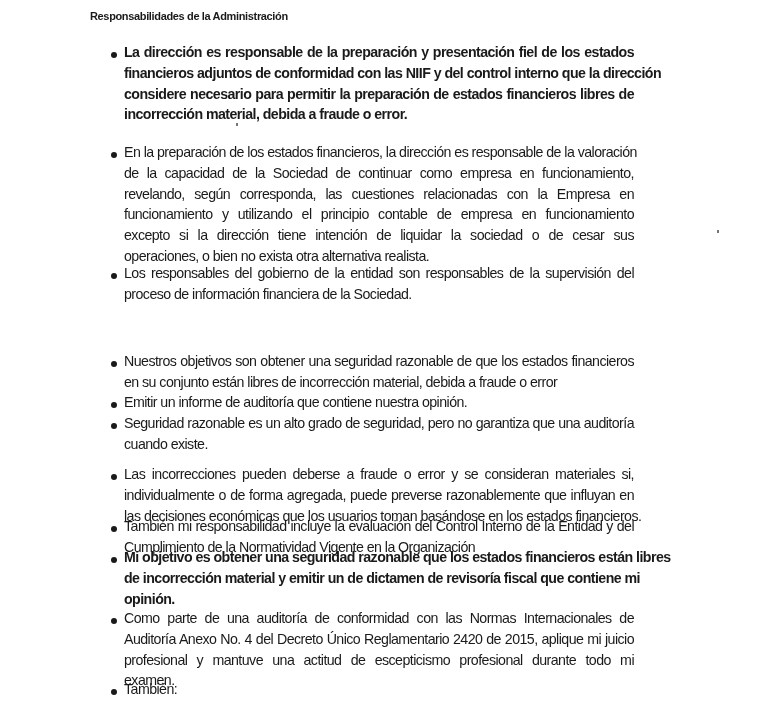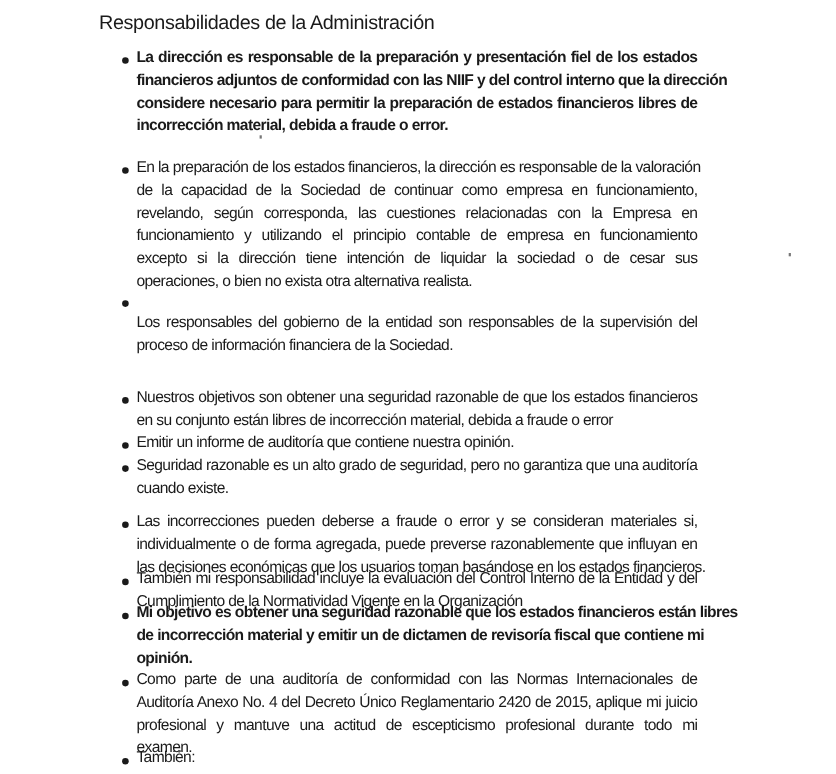--- a/index.html
+++ b/index.html
@@ -18,22 +18,22 @@
     .page {
       position: absolute;
       left: 0;
       top: 0;
       width: 760px;
       height: 704px;
     }
     .heading {
       position: absolute;
       left: 90px;
-      font-weight: normal;
-      font-size: 18px;
+      font-weight: bold;
+      font-size: 11px;
       letter-spacing: -0.35px;
       white-space: nowrap;
     }
     .bullet {
       position: absolute;
       left: 111px;
       font-size: 14.2px;
     }
     .dot {
       position: absolute;
@@ -94,21 +94,21 @@
       <span class="line">de la capacidad de la Sociedad de continuar como empresa en funcionamiento,</span>
       <span class="line">revelando, según corresponda, las cuestiones relacionadas con la Empresa en</span>
       <span class="line">funcionamiento y utilizando el principio contable de empresa en funcionamiento</span>
       <span class="line">excepto si la dirección tiene intención de liquidar la sociedad o de cesar sus</span>
       <span class="line last">operaciones, o bien no exista otra alternativa realista.</span>
     </div>
   </div>
 
   <div class="bullet" style="top:267px;">
     <span class="dot"></span>
-    <div class="text" style="top:-4px;margin-top:20px;">
+    <div class="text" style="top:-4px;">
       <span class="line">Los responsables del gobierno de la entidad son responsables de la supervisión del</span>
       <span class="line last">proceso de información financiera de la Sociedad.</span>
     </div>
   </div>
 
 
   <div class="bullet" style="top:355px;">
     <span class="dot"></span>
     <div class="text" style="top:-4px;">
       <span class="line">Nuestros objetivos son obtener una seguridad razonable de que los estados financieros</span>

